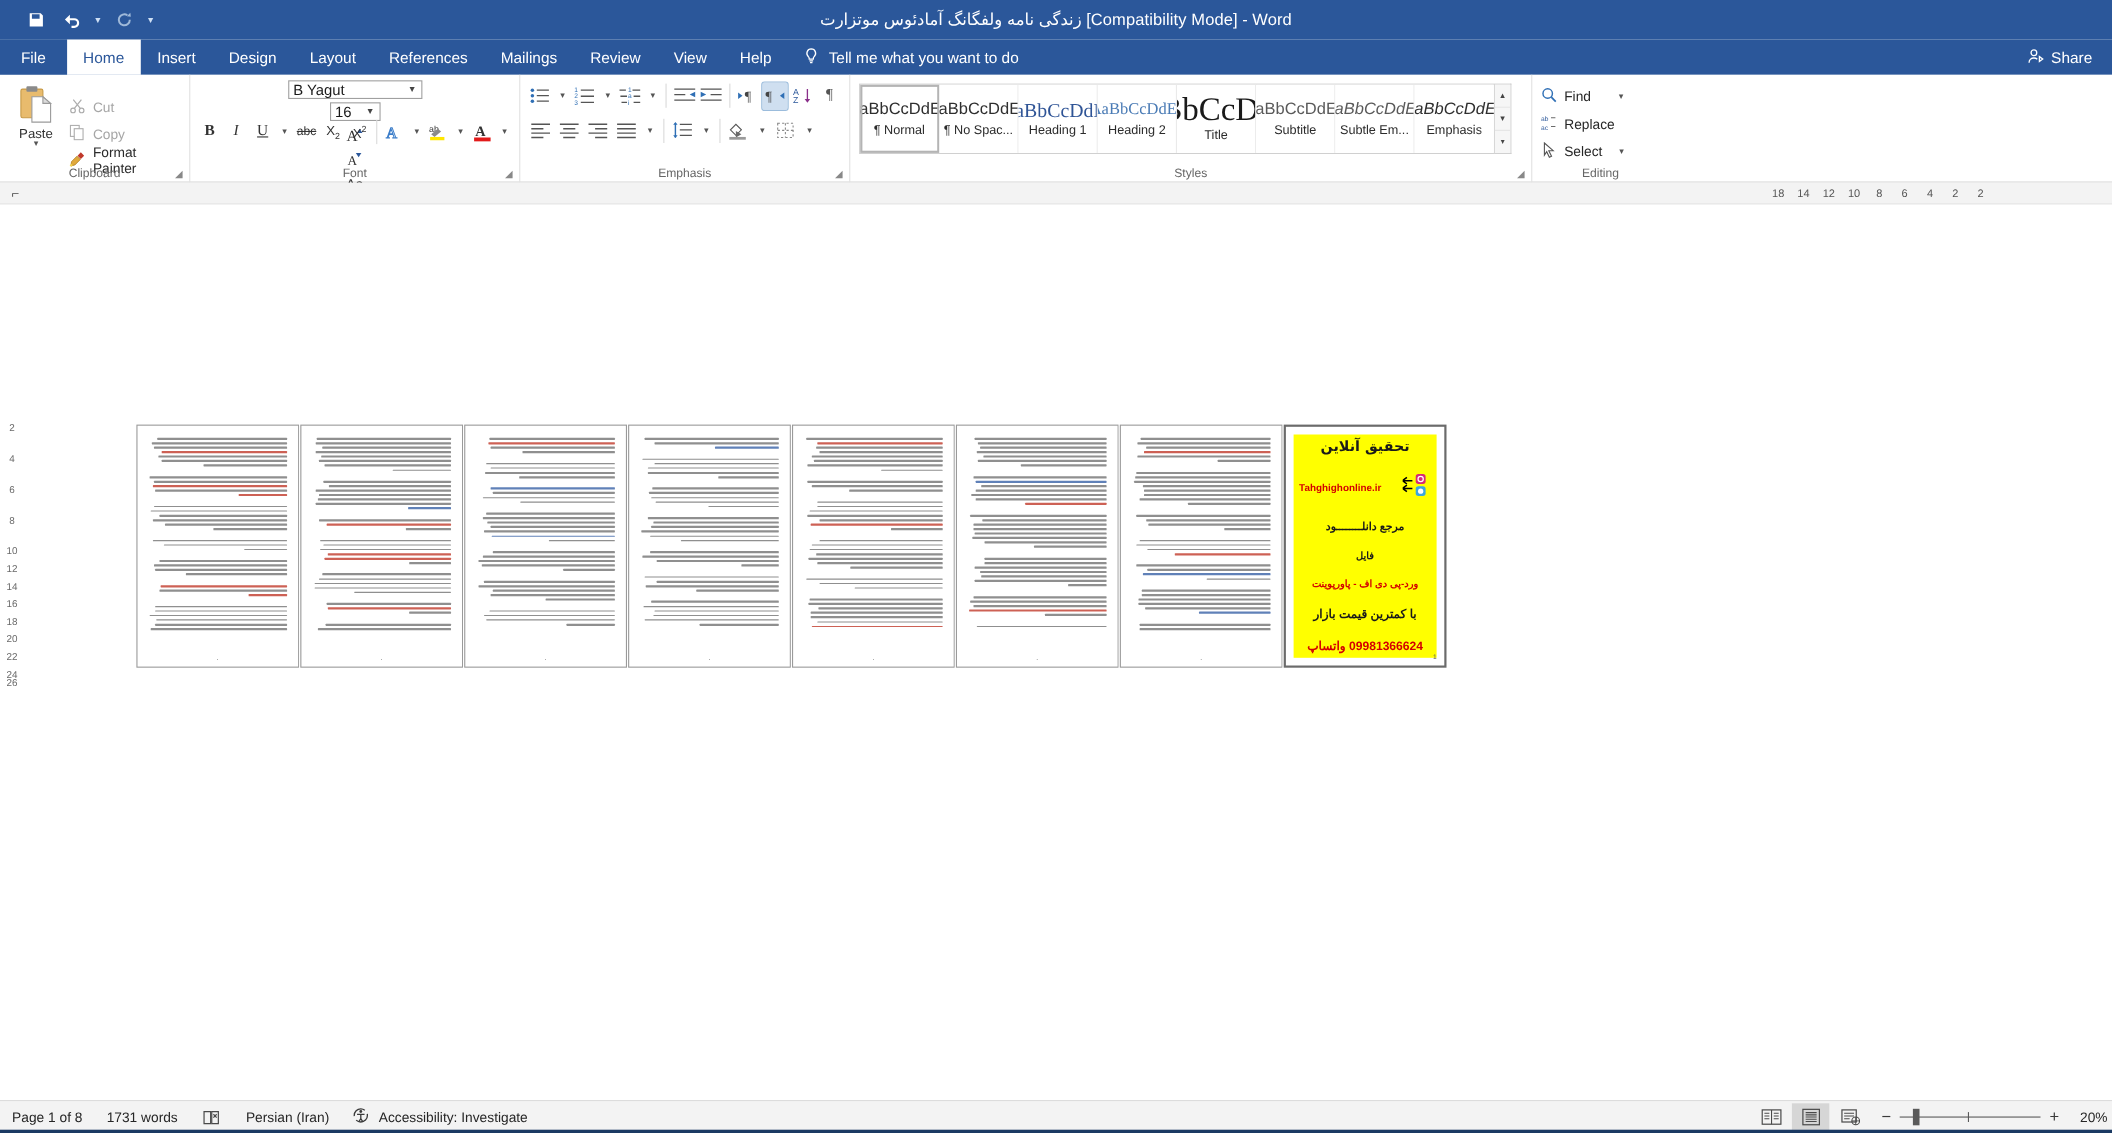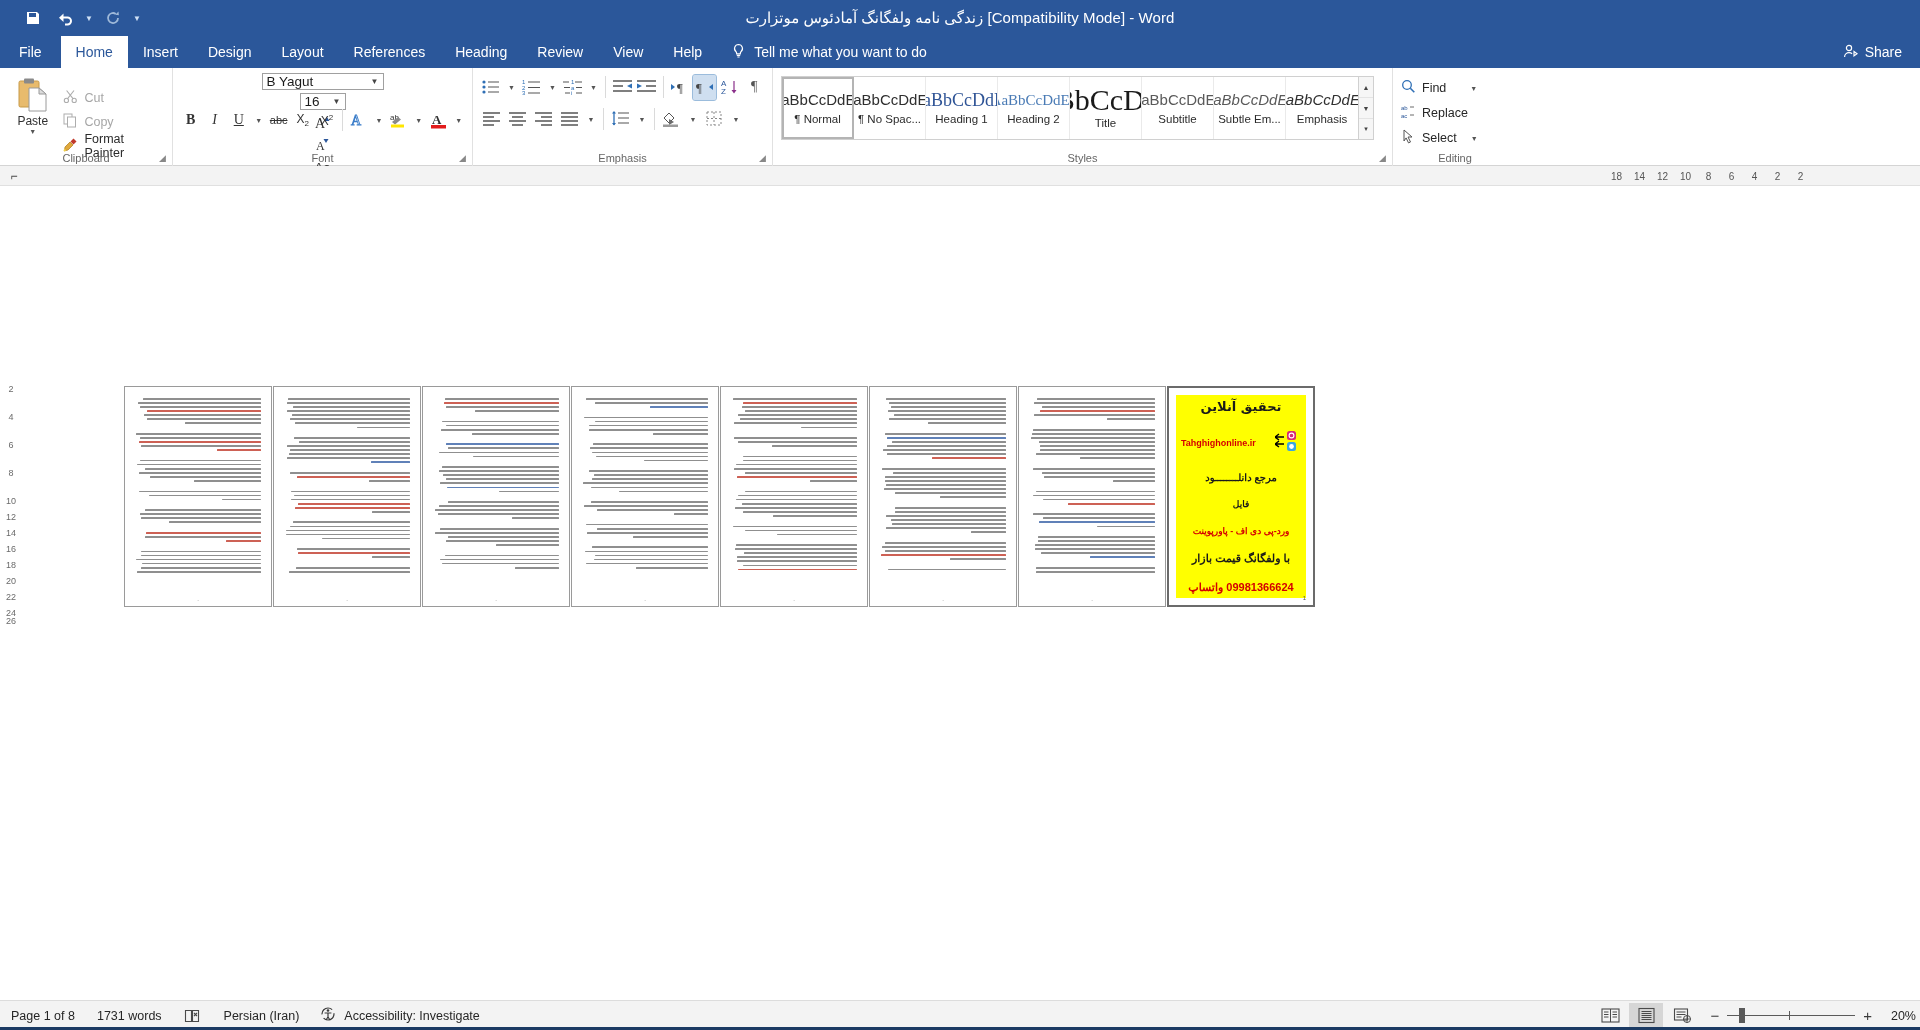--- a/index.html
+++ b/index.html
@@ -256,21 +256,21 @@
   <div class="title-text">زندگی نامه ولفگانگ آمادئوس موتزارت [Compatibility Mode]  -  Word</div>
 </div>
 
 <div class="tabstrip">
   <div class="tab file">File</div>
   <div class="tab active">Home</div>
   <div class="tab">Insert</div>
   <div class="tab">Design</div>
   <div class="tab">Layout</div>
   <div class="tab">References</div>
-  <div class="tab">Heading</div>
+  <div class="tab">Mailings</div>
   <div class="tab">Review</div>
   <div class="tab">View</div>
   <div class="tab">Help</div>
   <div class="tellme">
     <span>
       <svg width="15" height="16" viewBox="0 0 15 16">
           <path fill="none" stroke="#fff" stroke-width="1.2" d="M7.5 1.5a4 4 0 0 1 2.6 7C9.4 9.2 9.3 10 9.3 10.8H5.7c0-.8-.1-1.6-.8-2.3a4 4 0 0 1 2.6-7z"></path>
           <path stroke="#fff" stroke-width="1.2" d="M5.8 12.4h3.4M6.4 14h2.2"></path>
         </svg>
     </span>
@@ -1013,21 +1013,21 @@
               <rect x="12" y="1" width="9" height="9" rx="2.5" fill="#d62976"></rect>
               <circle cx="16.5" cy="5.5" r="2.4" fill="none" stroke="#fff" stroke-width="1.1"></circle>
               <rect x="12" y="12" width="9" height="9" rx="2.5" fill="#3aa6e0"></rect>
               <circle cx="16.5" cy="16.5" r="2.4" fill="#fff"></circle>
             </svg>
           </div>
         </div>
         <div class="ad-l3">مرجع دانلــــــــود</div>
         <div class="ad-l4">فایل</div>
         <div class="ad-l5">ورد-پی دی اف - پاورپوینت</div>
-        <div class="ad-l6">با ولفگانگ قیمت بازار</div>
+        <div class="ad-l6">با کمترین قیمت بازار</div>
         <div class="ad-l7">09981366624 واتساپ</div>
       </div>
       <div class="pagenum right">1</div>
     </div>
   </div>
 </div>
 
 <div class="statusbar">
   <div class="sb-item">Page 1 of 8</div>
   <div class="sb-item">1731 words</div>

